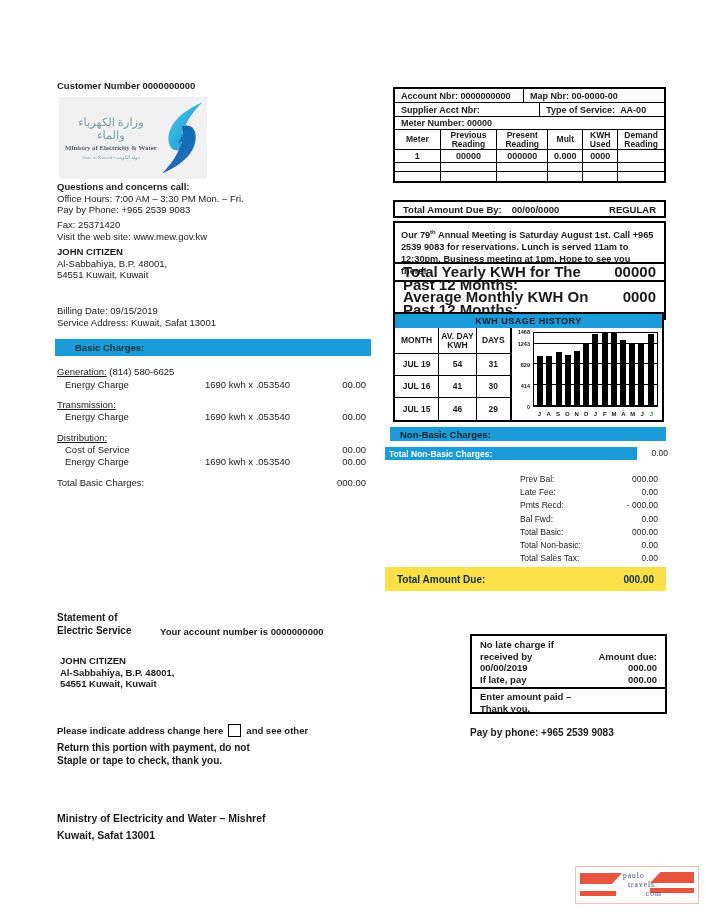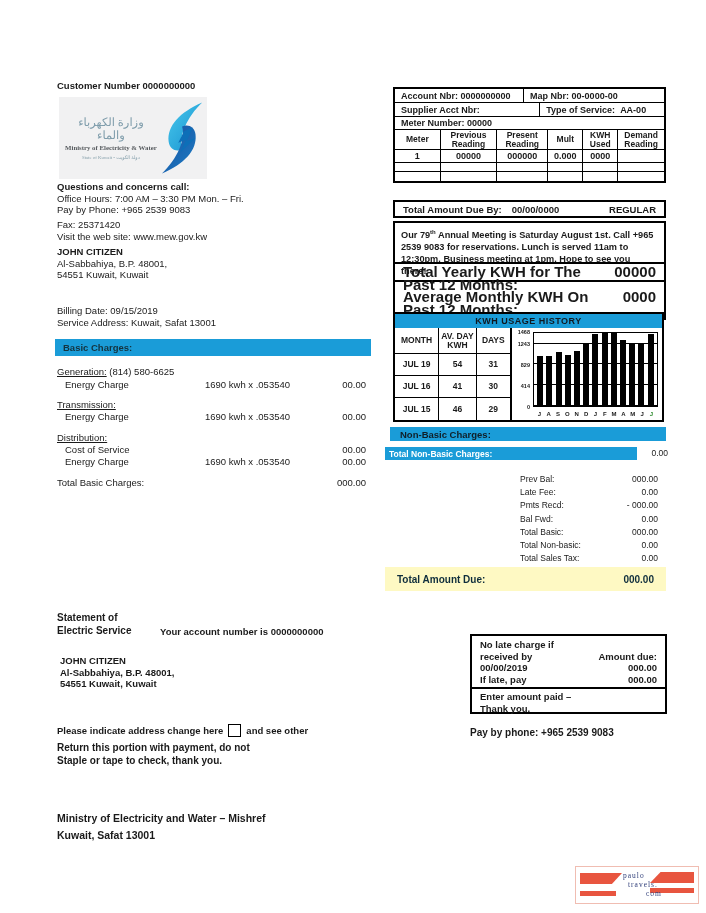--- a/index.html
+++ b/index.html
@@ -23,21 +23,21 @@
   .logo-mark { width:44px; height:74px; margin-left:2px; }
 
   .txtblock { font-size:9.5px; line-height:11.5px; }
   #contact-block { left:57px; top:181px; }
   #fax-block { left:57px; top:219px; }
   #cust-block { left:57px; top:246px; }
   #billing-block { left:57px; top:305px; }
 
   .blue-bar { background:#1a9cd8; }
   #basic-bar { left:55px; top:339px; width:316px; height:17px; display:flex; align-items:center; }
-  #basic-bar span { font-size:9.5px; font-weight:bold; color:#14333f; padding-left:8px; }
+  #basic-bar span { font-size:9.5px; font-weight:bold; color:#14333f; padding-left:20px; }
 
   .crow { left:57px; width:309px; font-size:9.5px; height:11px; }
   .crow .lbl { position:absolute; left:8px; }
   .crow .calc { position:absolute; left:148px; }
   .crow .amt { position:absolute; right:0; }
   .chead { left:57px; font-size:9.5px; }
 
   #total-basic-row { left:57px; top:477px; width:309px; font-size:9.5px; }
   #total-basic-row .amt { position:absolute; right:0; }
 
@@ -405,21 +405,21 @@
     <div class="srow">
         <span>Total Non-basic:</span>
         <span>0.00</span>
       </div>
     <div class="srow">
         <span>Total Sales Tax:</span>
         <span>0.00</span>
       </div>
   </div>
 
-  <div class="abs blue-bar" id="totaldue-bar" style="background: #fef9c3;">
+  <div class="abs blue-bar" id="totaldue-bar" style="background: #fde047;">
     <span>Total Amount Due:</span>
     <span>000.00</span>
   </div>
 
   <div class="abs" id="stmt1">Statement of</div>
   <div class="abs" id="stmt2">Electric Service</div>
   <div class="abs" id="acct-line">Your account number is 0000000000</div>
 
   <div class="abs txtblock" id="cust2-block">
     <div>JOHN CITIZEN</div>

